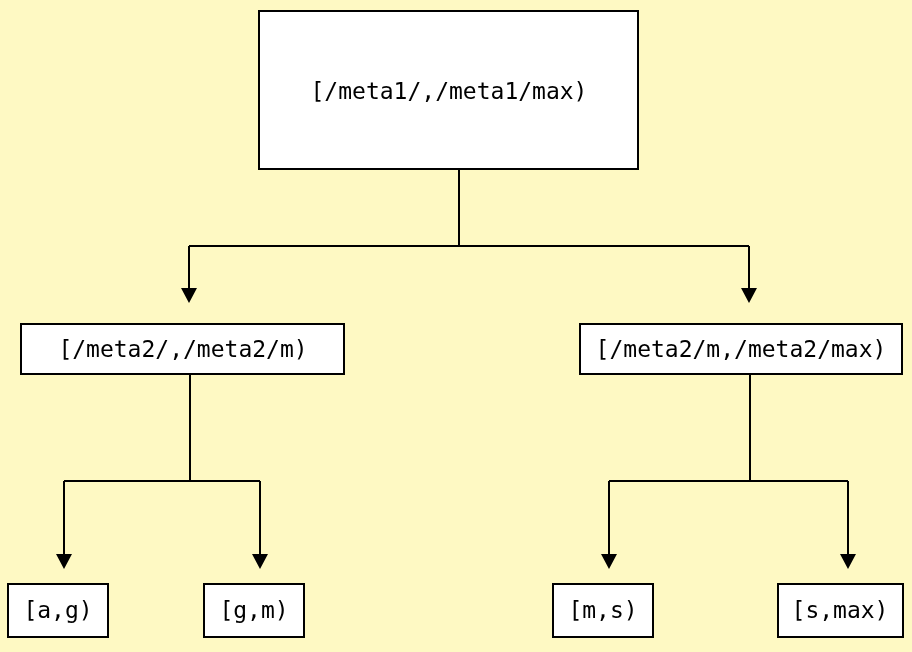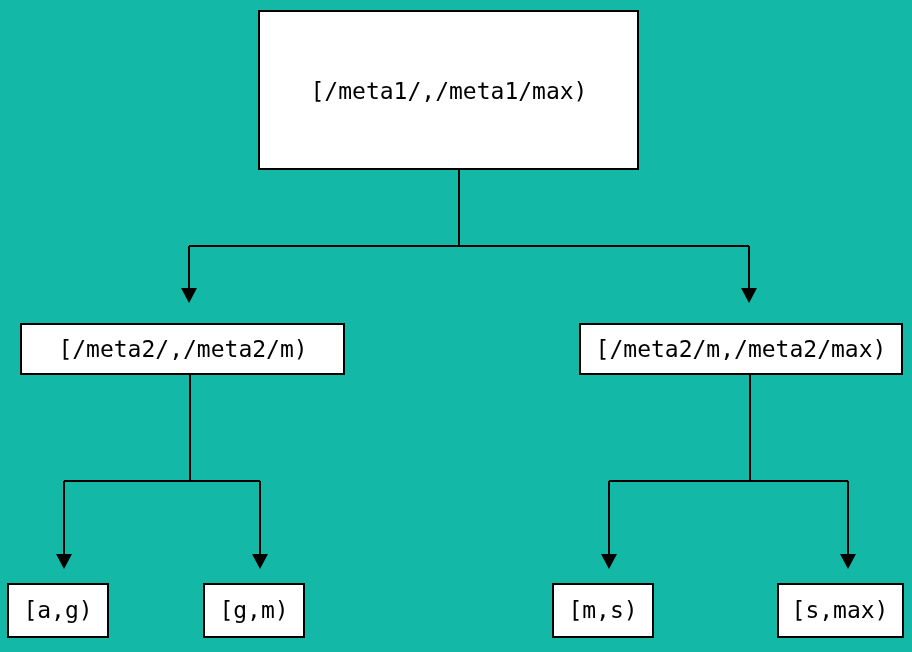--- a/index.html
+++ b/index.html
@@ -10,21 +10,21 @@
   body {
     width: 912px;
     height: 652px;
     font-family: "DejaVu Sans Mono", monospace;
     overflow: hidden;
   }
   #diagram-root {
     position: relative;
     width: 912px;
     height: 652px;
-    background: #14b8a6;
+    background: #fef9c3;
   }
   svg#tree-svg {
     position: absolute;
     left: 0;
     top: 0;
     width: 912px;
     height: 652px;
     display: block;
   }
   .node-box {

